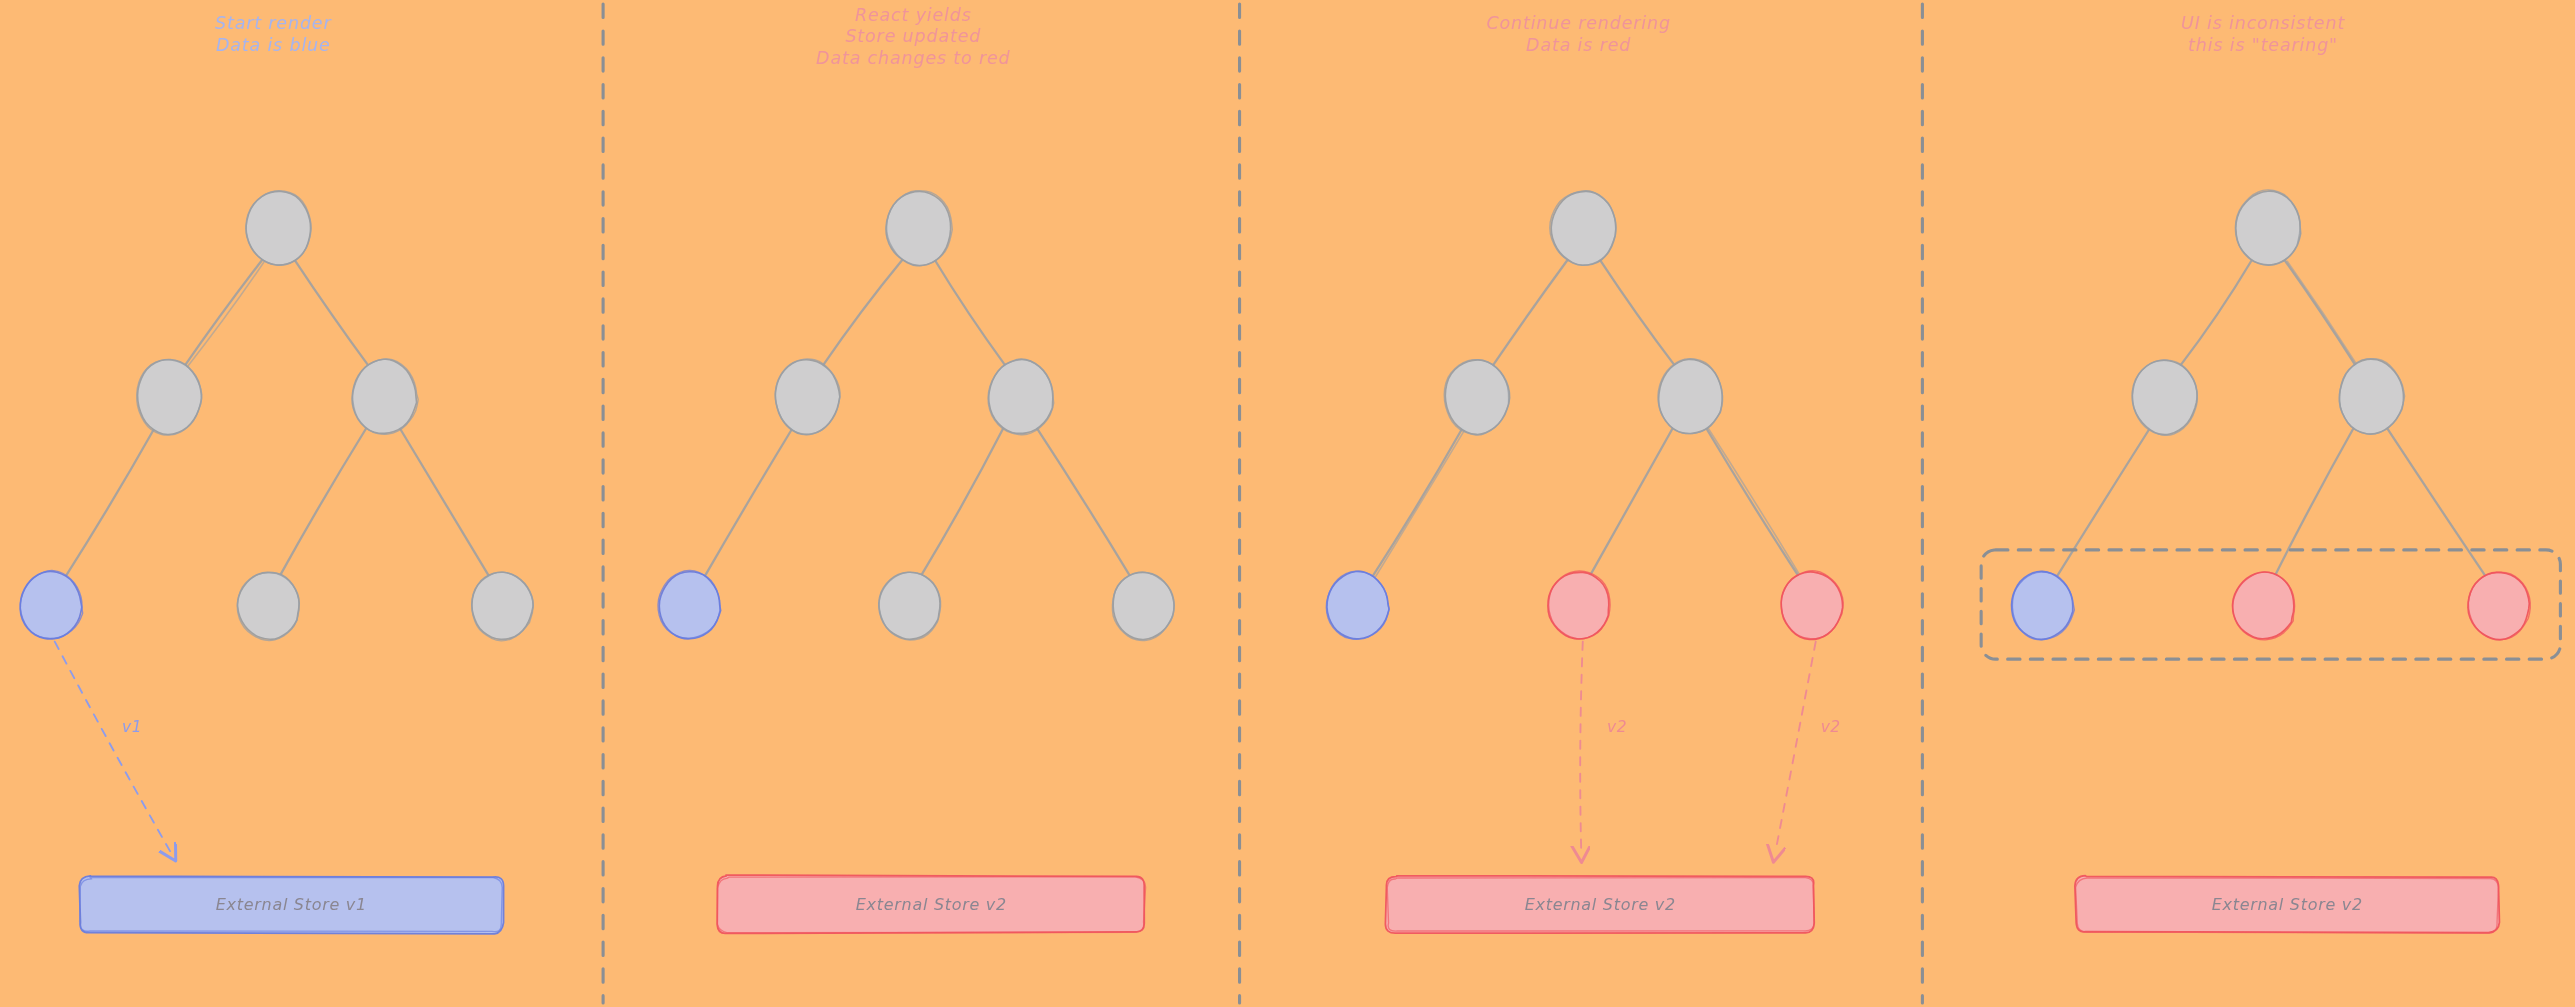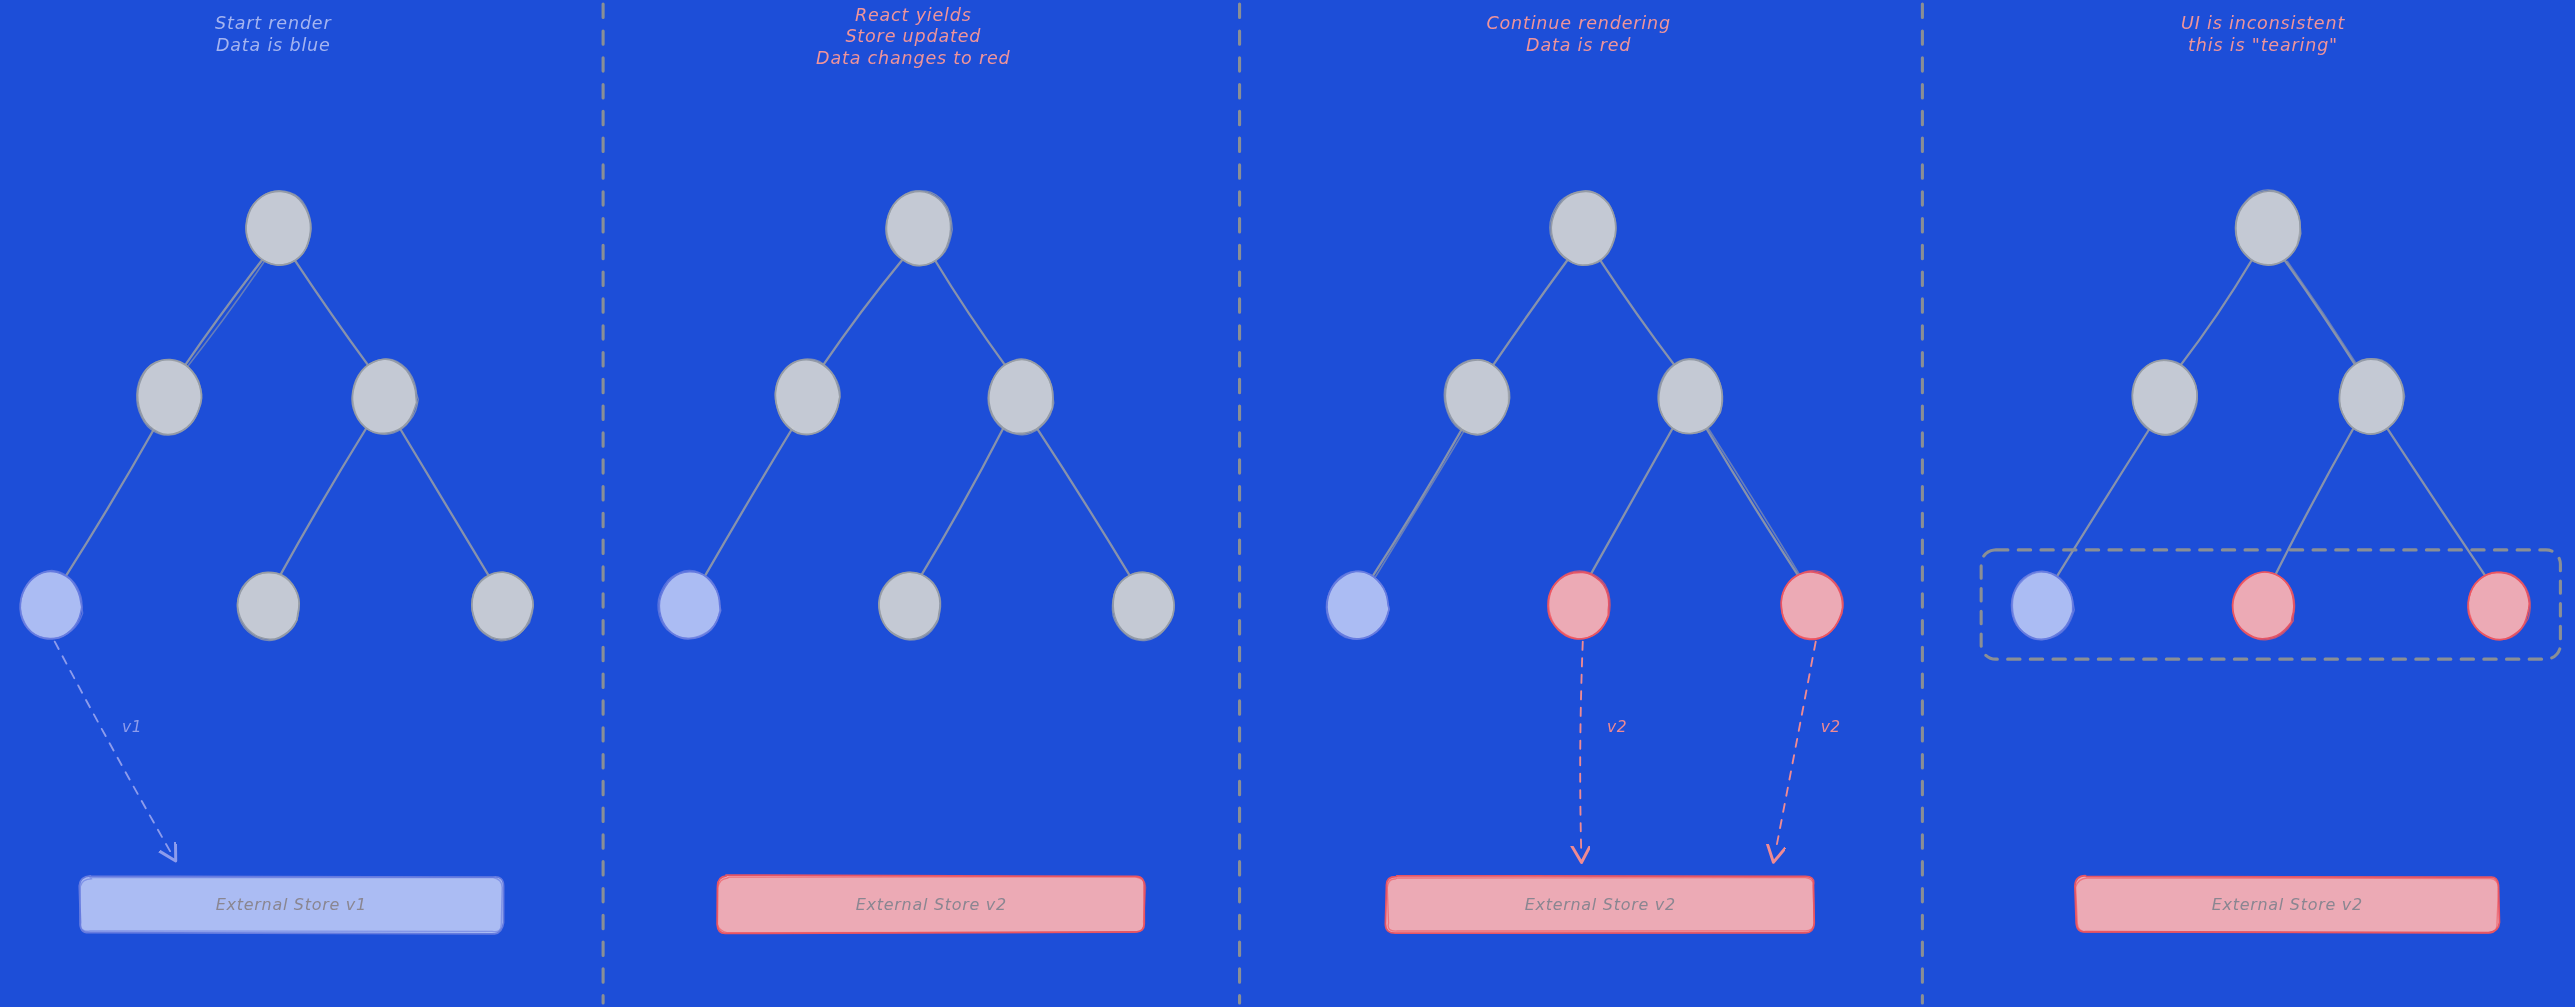--- a/index.html
+++ b/index.html
@@ -8,21 +8,21 @@
     padding: 0;
     background: #ffffff;
   }
   body {
     font-family: "DejaVu Sans", sans-serif;
   }
   #stage {
     position: relative;
     width: 2576px;
     height: 1007px;
-    background: #1d4ed8;
+    background: #fdba74;
     overflow: hidden;
   }
   #board {
     position: absolute;
     inset: 0;
     width: 2576px;
     height: 1007px;
   }
 </style>
 </head>

